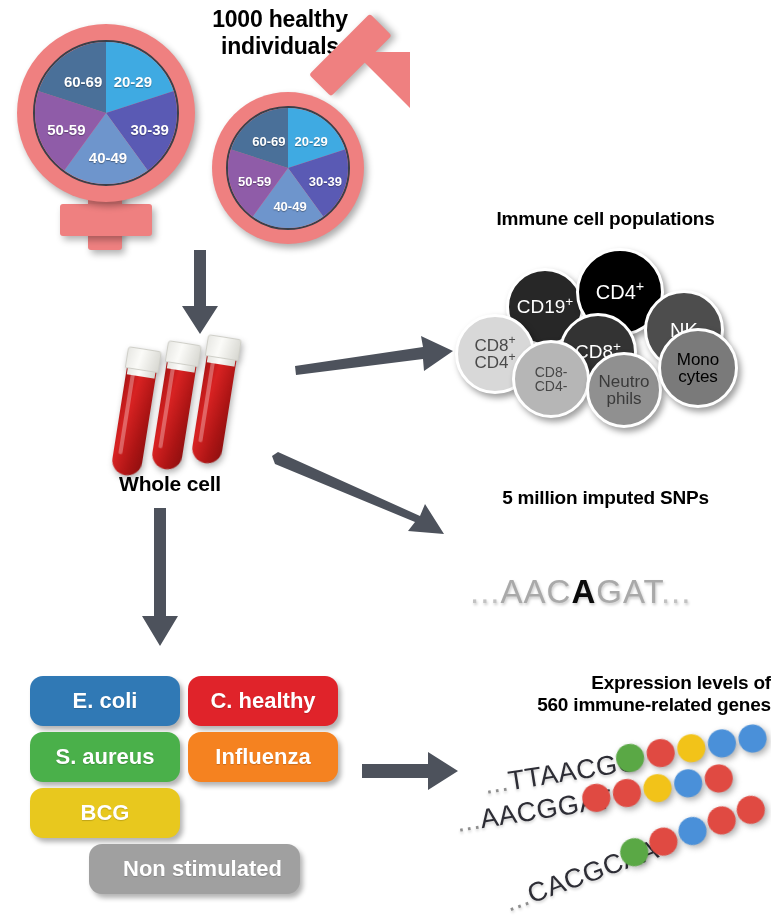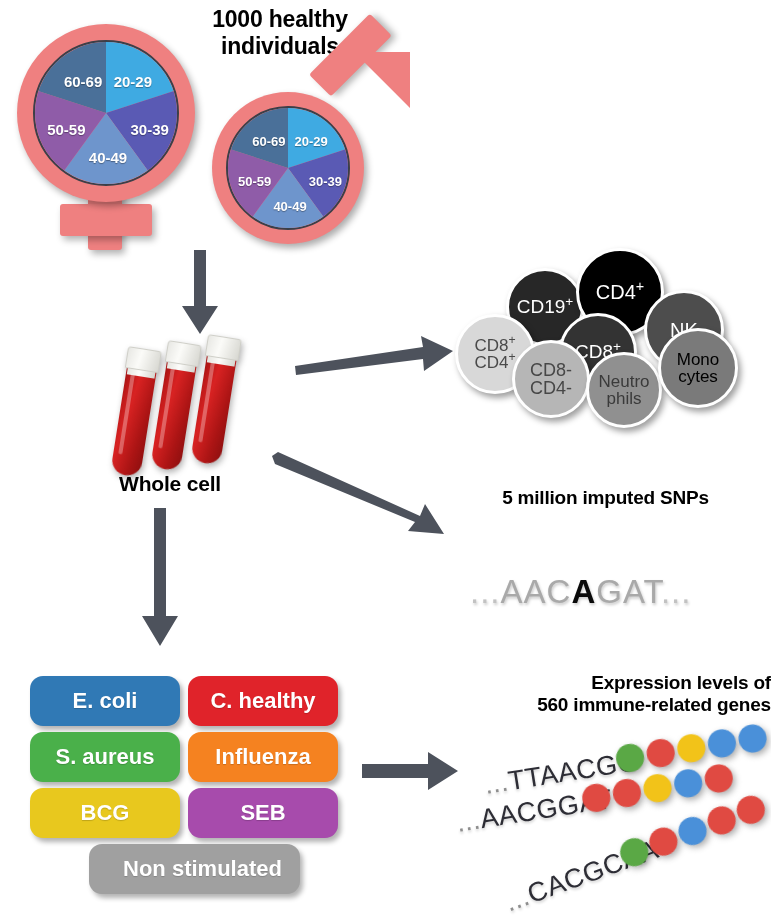--- a/index.html
+++ b/index.html
@@ -263,20 +263,21 @@
   </svg>
 
   <svg class="arrow-svg" style="left:272px; top:452px;" width="180" height="90" viewBox="0 0 180 90">
     <path d="M0,4 L6,0 L148,64 L153,52 L172,82 L136,79 L143,70 L3,12 Z" fill="#4d525c"></path>
   </svg>
 
   <svg class="arrow-svg" style="left:130px; top:508px;" width="60" height="140" viewBox="0 0 60 140">
     <path d="M24,0 L36,0 L36,108 L48,108 L30,138 L12,108 L24,108 Z" fill="#4d525c"></path>
   </svg>
 
+  <div class="abs heading" id="title-immune">Immune cell populations</div>
 
   <div class="abs" id="immune-cells" style="left:455px; top:240px; width:310px; height:180px;">
 
     <div class="cell" style="left:51px; top:28px; width:78px; height:78px; background:#272727; color:#ffffff; font-size:19px;">
       <span>CD19<sup>+</sup></span>
     </div>
 
     <div class="cell" style="left:121px; top:8px; width:88px; height:88px; background:#000000; color:#ffffff; font-size:20px;">
       <span>CD4<sup>+</sup></span>
     </div>
@@ -286,21 +287,21 @@
     </div>
 
     <div class="cell" style="left:0px; top:74px; width:80px; height:80px; background:#d8d8d8; color:#4a4a4a; font-size:17px;">
       <span>CD8<sup>+</sup><br>CD4<sup>+</sup></span>
     </div>
 
     <div class="cell" style="left:104px; top:73px; width:78px; height:78px; background:#333333; color:#ffffff; font-size:19px;">
       <span>CD8<sup>+</sup></span>
     </div>
 
-    <div class="cell" style="left:57px; top:100px; width:78px; height:78px; background:#b6b6b6; color:#474747; font-size:18px;">
+    <div class="cell" style="left:57px; top:100px; width:78px; height:78px; background:#b6b6b6; color:#474747; font-size:14px;">
       <span>CD8-<br>CD4-</span>
     </div>
 
     <div class="cell" style="left:131px; top:112px; width:76px; height:76px; background:#909090; color:#3a3a3a; font-size:17px;">
       <span>Neutro<br>phils</span>
     </div>
 
     <div class="cell" style="left:203px; top:88px; width:80px; height:80px; background:#7a7a7a; color:#000000; font-size:17px;">
       <span>Mono<br>cytes</span>
     </div>
@@ -322,23 +323,20 @@
       <span>C. healthy</span>
     </div>
     <div class="pill" style="left:0px; top:56px; width:150px; height:50px; background:#4ab04a;">
       <span>S. aureus</span>
     </div>
     <div class="pill" style="left:158px; top:56px; width:150px; height:50px; background:#f58220;">
       <span>Influenza</span>
     </div>
     <div class="pill" style="left:0px; top:112px; width:150px; height:50px; background:#e8c81e;">
       <span>BCG</span>
-    </div>
-    <div class="pill" style="left:158px; top:112px; width:150px; height:50px; background:#a74bac;">
-      <span>SEB</span>
     </div>
     <div class="pill" style="left:59px; top:168px; width:195px; height:50px; background:#a0a0a0;padding-left:16px;">
       <span>Non stimulated</span>
     </div>
   </div>
 
   <svg class="arrow-svg" style="left:362px; top:750px;" width="98" height="44" viewBox="0 0 98 44">
     <path d="M0,14 L66,14 L66,2 L96,21 L66,40 L66,28 L0,28 Z" fill="#4d525c"></path>
   </svg>
 

